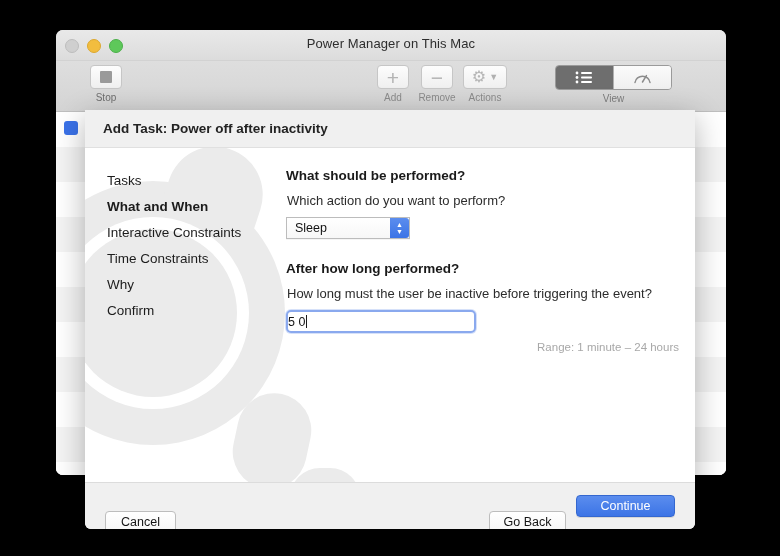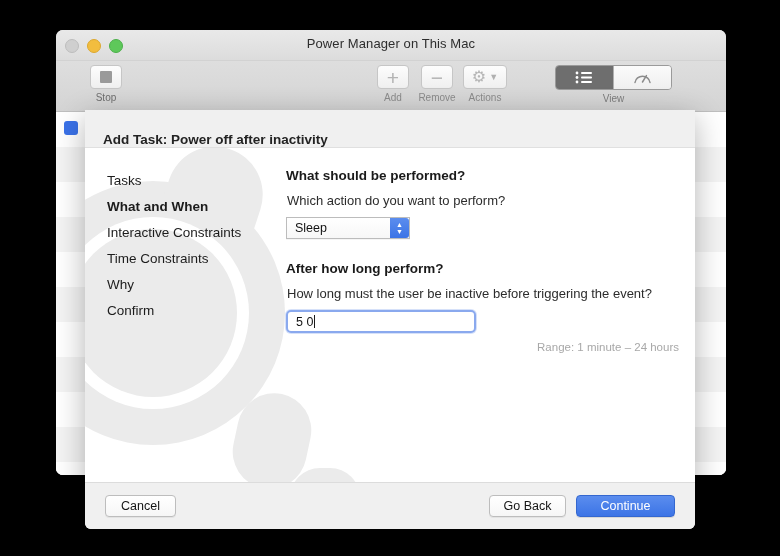--- a/index.html
+++ b/index.html
@@ -181,21 +181,21 @@
     background: #ffffff;
     border-radius: 0 0 6px 6px;
     box-shadow: 0 8px 30px rgba(0,0,0,0.30);
     overflow: hidden;
   }
   .sheet-header {
     height: 38px;
     background: #f0f0f0;
     border-bottom: 1px solid #e0e0e0;
     display: flex;
-    align-items: flex-end;
+    align-items: center;
     padding-left: 18px;
     box-sizing: border-box;
   }
   .sheet-title {
     font-size: 13.5px;
     font-weight: bold;
     color: #232323;
   }
   .sheet-body {
     position: relative;
@@ -283,21 +283,21 @@
 
   .textfield {
     width: 190px;
     height: 23px;
     border: 2px solid #8aa9ee;
     border-radius: 5px;
     background: #ffffff;
     box-sizing: border-box;
     display: flex;
     align-items: center;
-    padding-left: 8px;
+    padding-left: 0;
     box-shadow: 0 0 0 1px rgba(138,169,238,0.35);
   }
   .tf-text {
     font-size: 12.5px;
     color: #141414;
   }
   .caret {
     display: inline-block;
     width: 1px;
     height: 13px;
@@ -328,20 +328,21 @@
     align-items: center;
     justify-content: center;
     box-sizing: border-box;
     padding: 0 12px;
   }
   .btn-std {
     background: linear-gradient(to bottom, #ffffff, #f6f6f6);
     border: 1px solid #bdbdbd;
     color: #151515;
     box-shadow: 0 1px 0 rgba(0,0,0,0.05);
+    margin-top: 16px;
   }
   .btn-primary {
     background: linear-gradient(to bottom, #5b8dee, #3c74e6);
     border: 1px solid #3467cf;
     color: #ffffff;
     box-shadow: 0 1px 0 rgba(0,0,0,0.10);
   }
   .btn-cancel   { left: 20px;  width: 71px; }
   .btn-goback   { left: 404px; width: 77px; }
   .btn-continue { left: 491px; width: 99px; }
@@ -471,21 +472,21 @@
         <div class="popup">
           <span class="popup-val">Sleep</span>
           <span class="popup-stepper">
             <span>▲</span>
               <span>▼</span>
           </span>
         </div>
 
         <div class="spacer"></div>
 
-        <h2 class="sec-title">After how long perform?</h2>
+        <h2 class="sec-title">After how long performed?</h2>
         <p class="sec-sub">How long must the user be inactive before triggering the event?</p>
 
         <div class="textfield">
           <span class="tf-text">5 0</span>
             <span class="caret"></span>
         </div>
 
         <div class="hint">Range: 1 minute – 24 hours</div>
       </div>
     </div>

